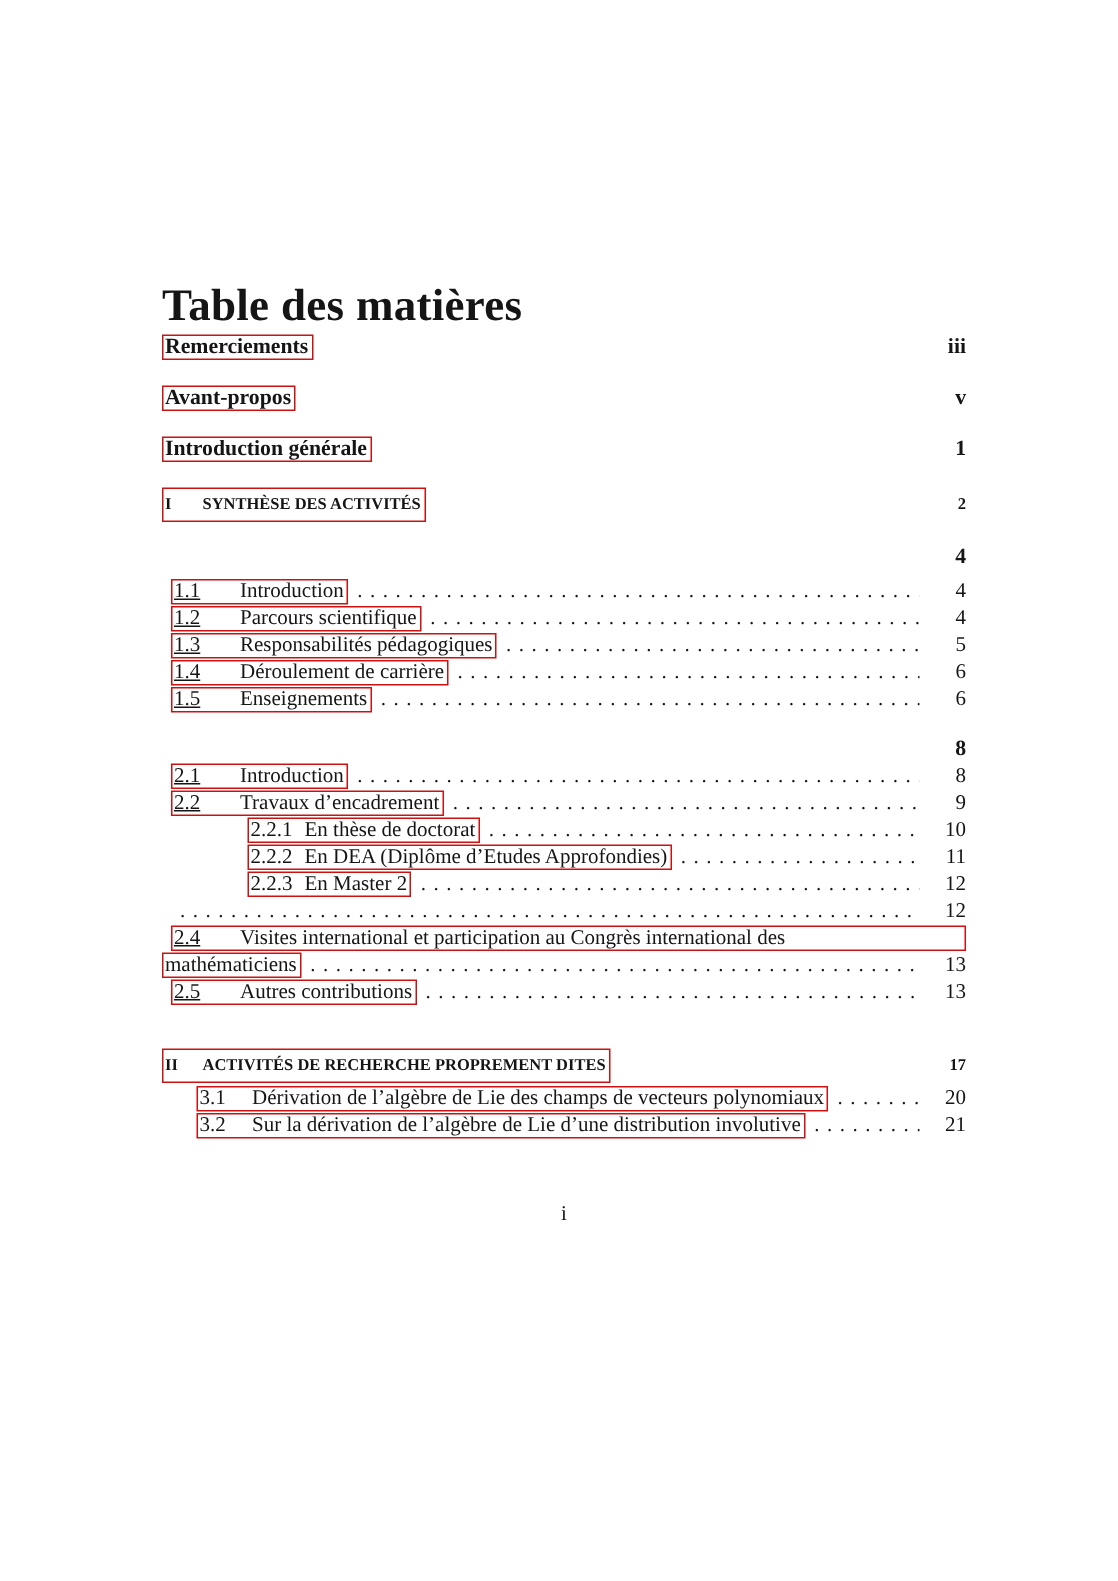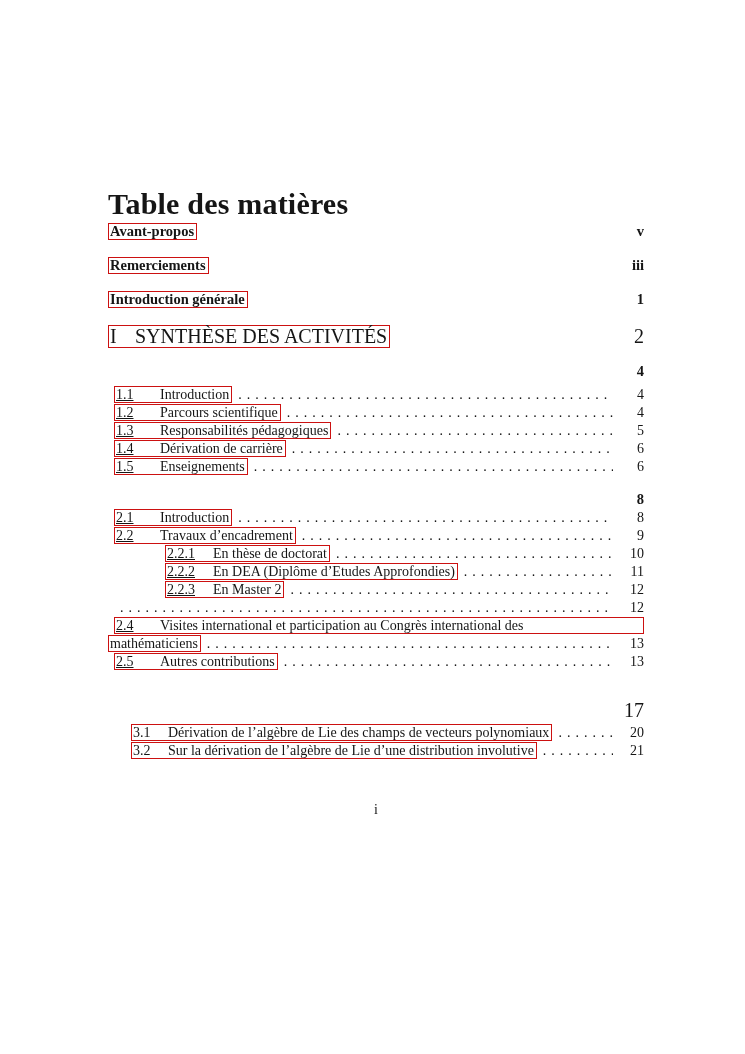--- a/index.html
+++ b/index.html
@@ -46,39 +46,39 @@
     margin:0 3px 0 6px;
     color:#151515;
   }
   .pg { min-width:28px; text-align:right; flex-shrink:0; }
 
   
   .front { font-weight:bold; font-size:14.5px; margin-bottom:16px; }
   .front:first-child { margin-top:68px; }
 
   
-  .part { font-weight:normal; font-size:20px; height:24px; line-height:24px;justify-content:flex-end; }
+  .part { font-weight:bold; font-size:11px; height:24px; line-height:24px;justify-content:flex-end; }
   .part .linkbox { line-height:21px; }
   .part .num { width:25px; }
   .part-1 { margin-top:10px; }
   .part-2 { margin-top:27px; }
 
   
   .chapter { font-weight:bold; font-size:14.5px; height:19px; line-height:19px; margin-top:14px; }
   .chapter .num { width:16px; }
 
   
   .sec { margin-left:6px; }
   .sec .num { width:44px;text-decoration:underline; }
   .sec-first { margin-top:5px; }
   .sec3 { margin-left:23px; }
   .sec3 .num { width:35px; }
   .sec3-first { margin-top:2px; }
   .subsec { margin-left:57px; }
-  .subsec .num { width:46px;text-decoration:underline; }
+  .subsec .num { width:36px; }
 
   
   .fullbox { flex:1; }
   .cont-box { }
 
   .footer-row {
     margin-top:42px;
     height:18px;
     font-size:14px;
     text-align:center;
@@ -86,28 +86,28 @@
 </style>
 </head>
 <body>
 
 <div class="page">
   <div class="content">
 
     <div class="doc-title">Table des matières</div>
 
     <div class="row front">
+      <span class="linkbox"><span>Remerciements</span></span>
+      <span class="spacer"></span>
+      <span class="pg">iii</span>
+    </div>
+    <div class="row front">
       <span class="linkbox"><span>Avant-propos</span></span>
       <span class="spacer"></span>
       <span class="pg">v</span>
-    </div>
-    <div class="row front">
-      <span class="linkbox"><span>Remerciements</span></span>
-      <span class="spacer"></span>
-      <span class="pg">iii</span>
     </div>
     <div class="row front">
       <span class="linkbox"><span>Introduction générale</span></span>
       <span class="spacer"></span>
       <span class="pg">1</span>
     </div>
 
     <div class="row part part-1">
       <span class="linkbox"><span class="num">I</span><span>SYNTHÈSE DES ACTIVITÉS</span></span>
       <span class="spacer"></span>
@@ -128,21 +128,21 @@
       <span class="linkbox"><span class="num">1.2</span><span>Parcours scientifique</span></span>
       <span class="leader">..........................................................................................</span>
       <span class="pg">4</span>
     </div>
     <div class="row sec">
       <span class="linkbox"><span class="num">1.3</span><span>Responsabilités pédagogiques</span></span>
       <span class="leader">..........................................................................................</span>
       <span class="pg">5</span>
     </div>
     <div class="row sec">
-      <span class="linkbox"><span class="num">1.4</span><span>Dérivation de carrière</span></span>
+      <span class="linkbox"><span class="num">1.4</span><span>Déroulement de carrière</span></span>
       <span class="leader">..........................................................................................</span>
       <span class="pg">6</span>
     </div>
     <div class="row sec">
       <span class="linkbox"><span class="num">1.5</span><span>Enseignements</span></span>
       <span class="leader">..........................................................................................</span>
       <span class="pg">6</span>
     </div>
 
     <div class="row chapter">
@@ -187,20 +187,21 @@
       <span class="leader">..........................................................................................</span>
       <span class="pg">13</span>
     </div>
     <div class="row sec">
       <span class="linkbox"><span class="num">2.5</span><span>Autres contributions</span></span>
       <span class="leader">..........................................................................................</span>
       <span class="pg">13</span>
     </div>
 
     <div class="row part part-2">
+      <span class="linkbox"><span class="num">II</span><span>ACTIVITÉS DE RECHERCHE PROPREMENT DITES</span></span>
       <span class="spacer"></span>
       <span class="pg">17</span>
     </div>
 
 
     <div class="row sec3 sec3-first">
       <span class="linkbox"><span class="num">3.1</span><span>Dérivation de l’algèbre de Lie des champs de vecteurs polynomiaux</span></span>
       <span class="leader">..........................................................................................</span>
       <span class="pg">20</span>
     </div>

